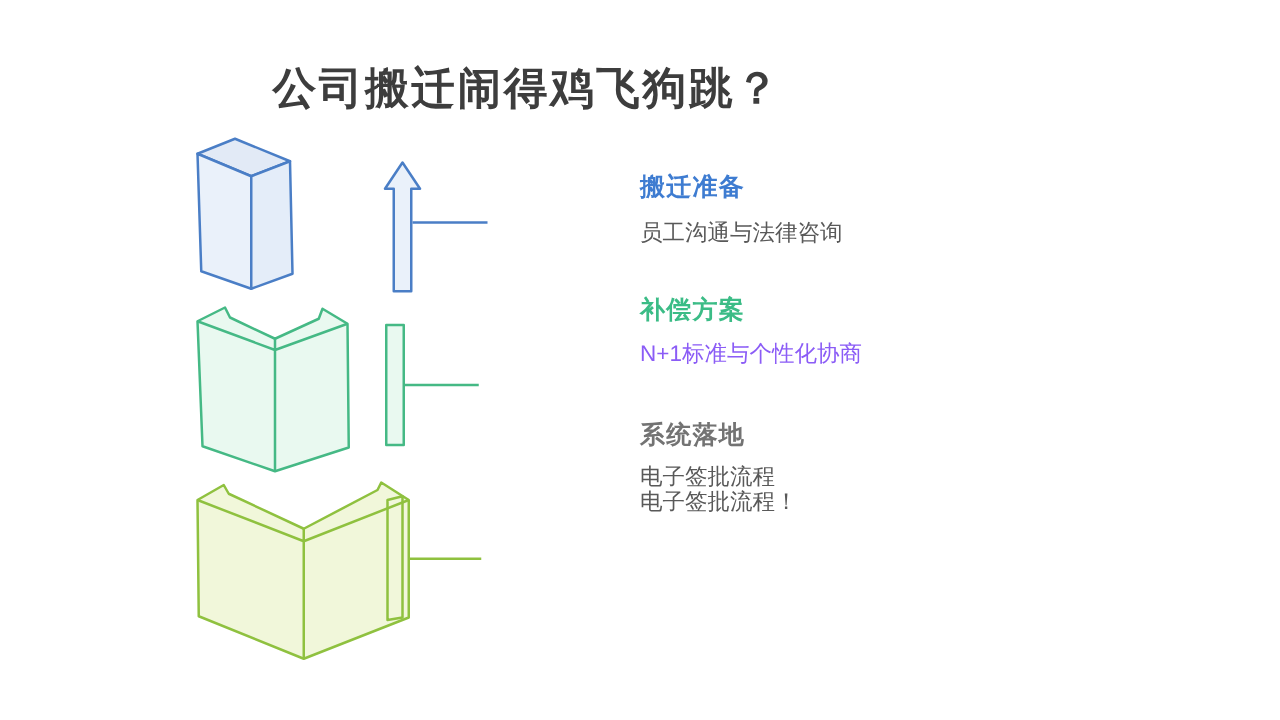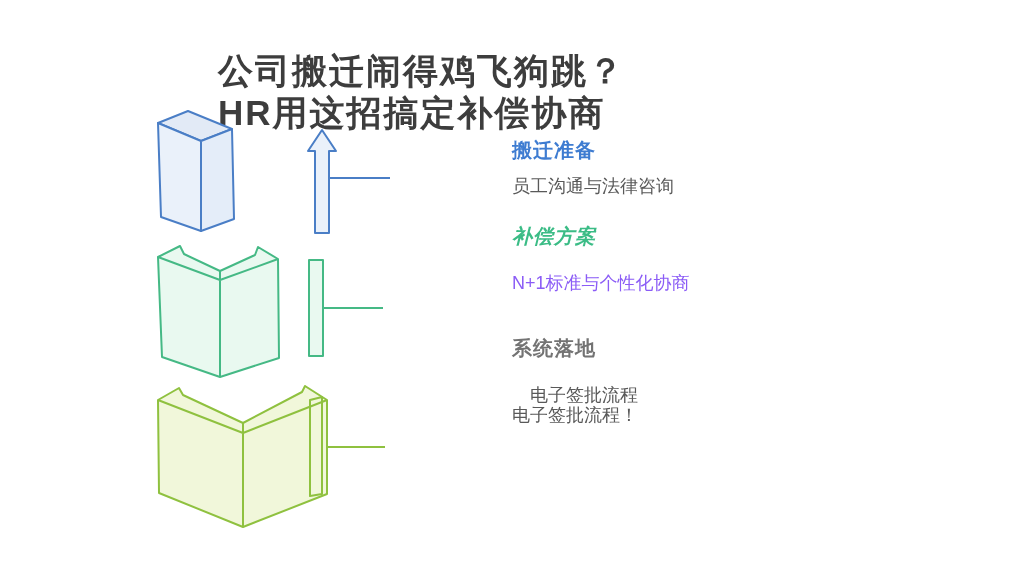--- a/index.html
+++ b/index.html
@@ -41,33 +41,32 @@
   }
   .section-body {
     position: absolute;
     left: 512px;
     font-size: 18px;
     line-height: 20px;
     white-space: nowrap;
   }
   .heading-1 { top: 139px; }
   .body-1    { top: 176px; }
-  .heading-2 { top: 225px; font-style: italic; }
+  .heading-2 { top: 237px; }
   .body-2    { top: 273px; }
   .heading-3 { top: 337px; }
-  .body-3    { top: 385px; text-align: right; }
+  .body-3    { top: 371px; }
 </style>
 </head>
 <body>
 
 <div class="slide">
 
   <div class="slide-title" style="color: rgb(61, 61, 61);">
     <div>公司搬迁闹得鸡飞狗跳？</div>
-    <div>HR用这招搞定补偿协商</div>
   </div>
 
   <svg class="shapes-svg" width="1024" height="576" viewBox="0 0 1024 576">
 
     <g stroke-width="2" stroke-linejoin="round">
       <path d="M158,123 L188,111 L232,129 L201,141 Z" fill="#e2eaf6" stroke="#4a7ec6"></path>
       <path d="M158,123 L201,141 L201,231 L161,217 Z" fill="#eaf1fa" stroke="#4a7ec6"></path>
       <path d="M201,141 L232,129 L234,219 L201,231 Z" fill="#e4edf9" stroke="#4a7ec6"></path>
     </g>
     <g stroke-width="2" stroke-linejoin="round">

